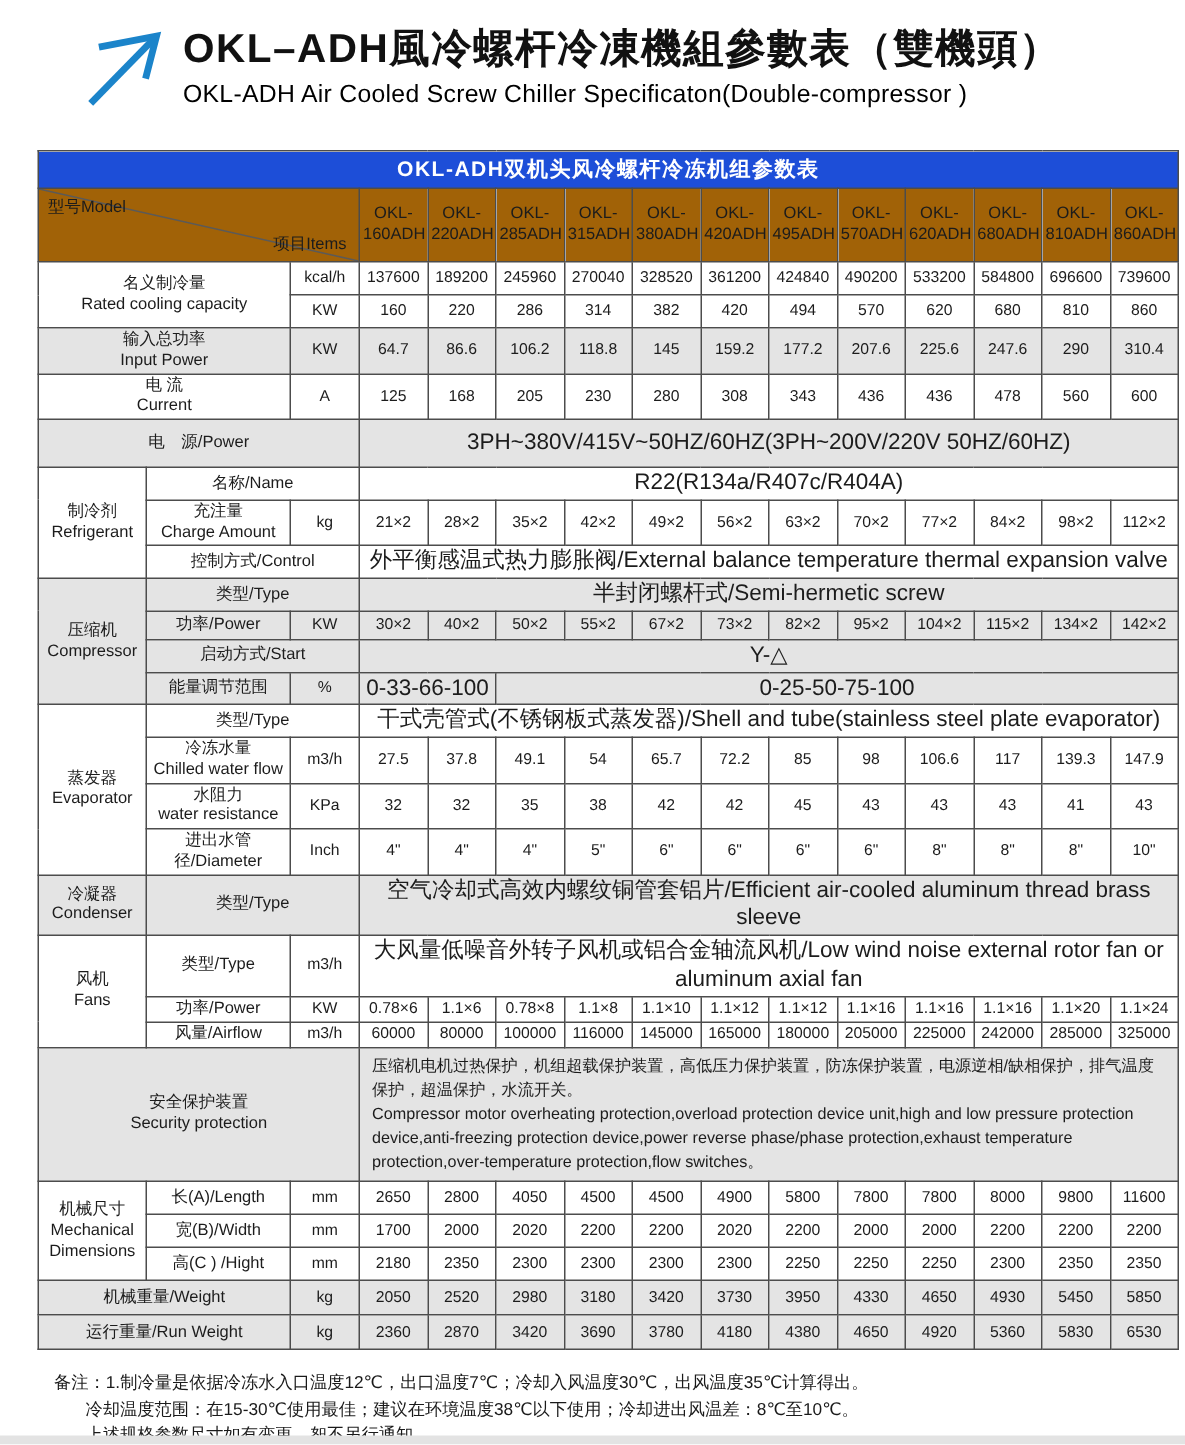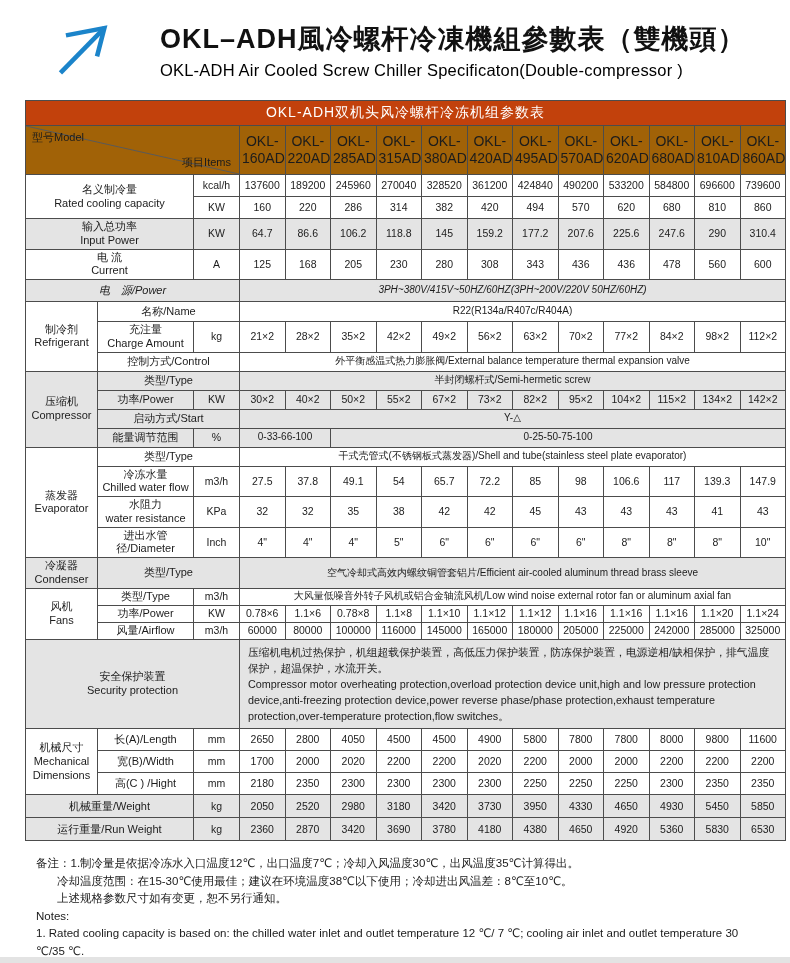--- a/index.html
+++ b/index.html
@@ -2,46 +2,46 @@
 <html><head>
 <meta charset="utf-8">
 <style>
   html,body{margin:0;padding:0;background:#ffffff;}
   body{
     width:790px;height:963px;position:relative;overflow:hidden;
     font-family:"Liberation Sans","DejaVu Sans",sans-serif;
     color:#1c1c1c;-webkit-font-smoothing:antialiased;
   }
   
-  .doc-header{display:flex;align-items:center;padding:12px 0 0 34px;height:86px;box-sizing:border-box;gap:38px;}
+  .doc-header{display:flex;align-items:flex-start;padding:12px 0 0 34px;height:86px;box-sizing:border-box;}
   .logo{width:84px;height:64px;flex:0 0 auto;margin-top:2px;}
   .titles{margin-left:4px;}
   .title-zh{font-size:27px;font-weight:bold;letter-spacing:1px;margin:2px 0 4px 0;color:#111;}
   .title-en{font-size:16.5px;color:#000000;letter-spacing:.2px;}
   
   table.spec{border-collapse:collapse;table-layout:fixed;width:761px;margin:14px 0 0 25px;}
   table.spec col.c-group{width:72px;}
   table.spec col.c-sub{width:96px;}
   table.spec col.c-unit{width:46px;}
   th,td{border:1px solid #4c4c4c;padding:1px 2px;text-align:center;vertical-align:middle;
         white-space:pre-line;overflow:hidden;}
-  .table-title{background:#c2410c;color:#fff;font-size:14px;font-weight:normal;height:22px;
+  .table-title{background:#1d4ed8;color:#fff;font-size:14px;font-weight:bold;height:22px;
                letter-spacing:1px;border:1px solid #4c4c4c;}
   tr.model-row{height:38px;background:#a16207;}
-  th.model-cell{font-weight:normal;font-size:14px;line-height:1.25;}
+  th.model-cell{font-weight:normal;font-size:11px;line-height:1.25;}
   th.corner{position:relative;font-weight:normal;font-size:11px;padding:0;}
   th.corner svg{position:absolute;left:0;top:0;width:100%;height:100%;}
   .corner-model{position:absolute;left:6px;top:4px;}
   .corner-items{position:absolute;right:8px;bottom:4px;}
   tr.gray{background:#e4e4e4;}
   tr.white{background:#ffffff;}
   td{font-size:10.5px;line-height:1.25;}
   td.c-group-label,td.c-row-label{font-size:11px;}
   td.c-unit{font-size:10.5px;}
-  td.c-value-span{font-size:10px;}
+  td.c-value-span{font-size:15px;}
   td.left-align{text-align:left;padding:4px 8px;line-height:1.5;font-size:10.8px;}
   
   .notes{margin:14px 0 0 36px;font-size:11.5px;line-height:1.52;color:#1a1a1a;width:730px;}
   .notes-zh div:not(:first-child){padding-left:21px;}
   .notes-en div:nth-child(6){padding-left:4px;}
   .footer-strip{position:absolute;left:0;bottom:0;width:790px;height:6px;background:#e3e3e3;}
 </style>
 </head>
 <body>
 
@@ -160,21 +160,21 @@
         <td class="c-value-cell">230</td>
         <td class="c-value-cell">280</td>
         <td class="c-value-cell">308</td>
         <td class="c-value-cell">343</td>
         <td class="c-value-cell">436</td>
         <td class="c-value-cell">436</td>
         <td class="c-value-cell">478</td>
         <td class="c-value-cell">560</td>
         <td class="c-value-cell">600</td>
       </tr>
-      <tr class="gray" style="height: 22px; font-style: italic;">
+      <tr class="gray" style="height: 32px;">
         <td colspan="3" class="c-row-label">电　源/Power</td>
         <td colspan="12" class="c-value-span">3PH~380V/415V~50HZ/60HZ(3PH~200V/220V  50HZ/60HZ)</td>
       </tr>
       <tr class="white" style="height: 20px;">
         <td rowspan="3" class="c-group-label">制冷剂
 Refrigerant</td>
         <td colspan="2" class="c-row-label">名称/Name</td>
         <td colspan="12" class="c-value-span">R22(R134a/R407c/R404A)</td>
       </tr>
       <tr class="white" style="height: 24px;">

